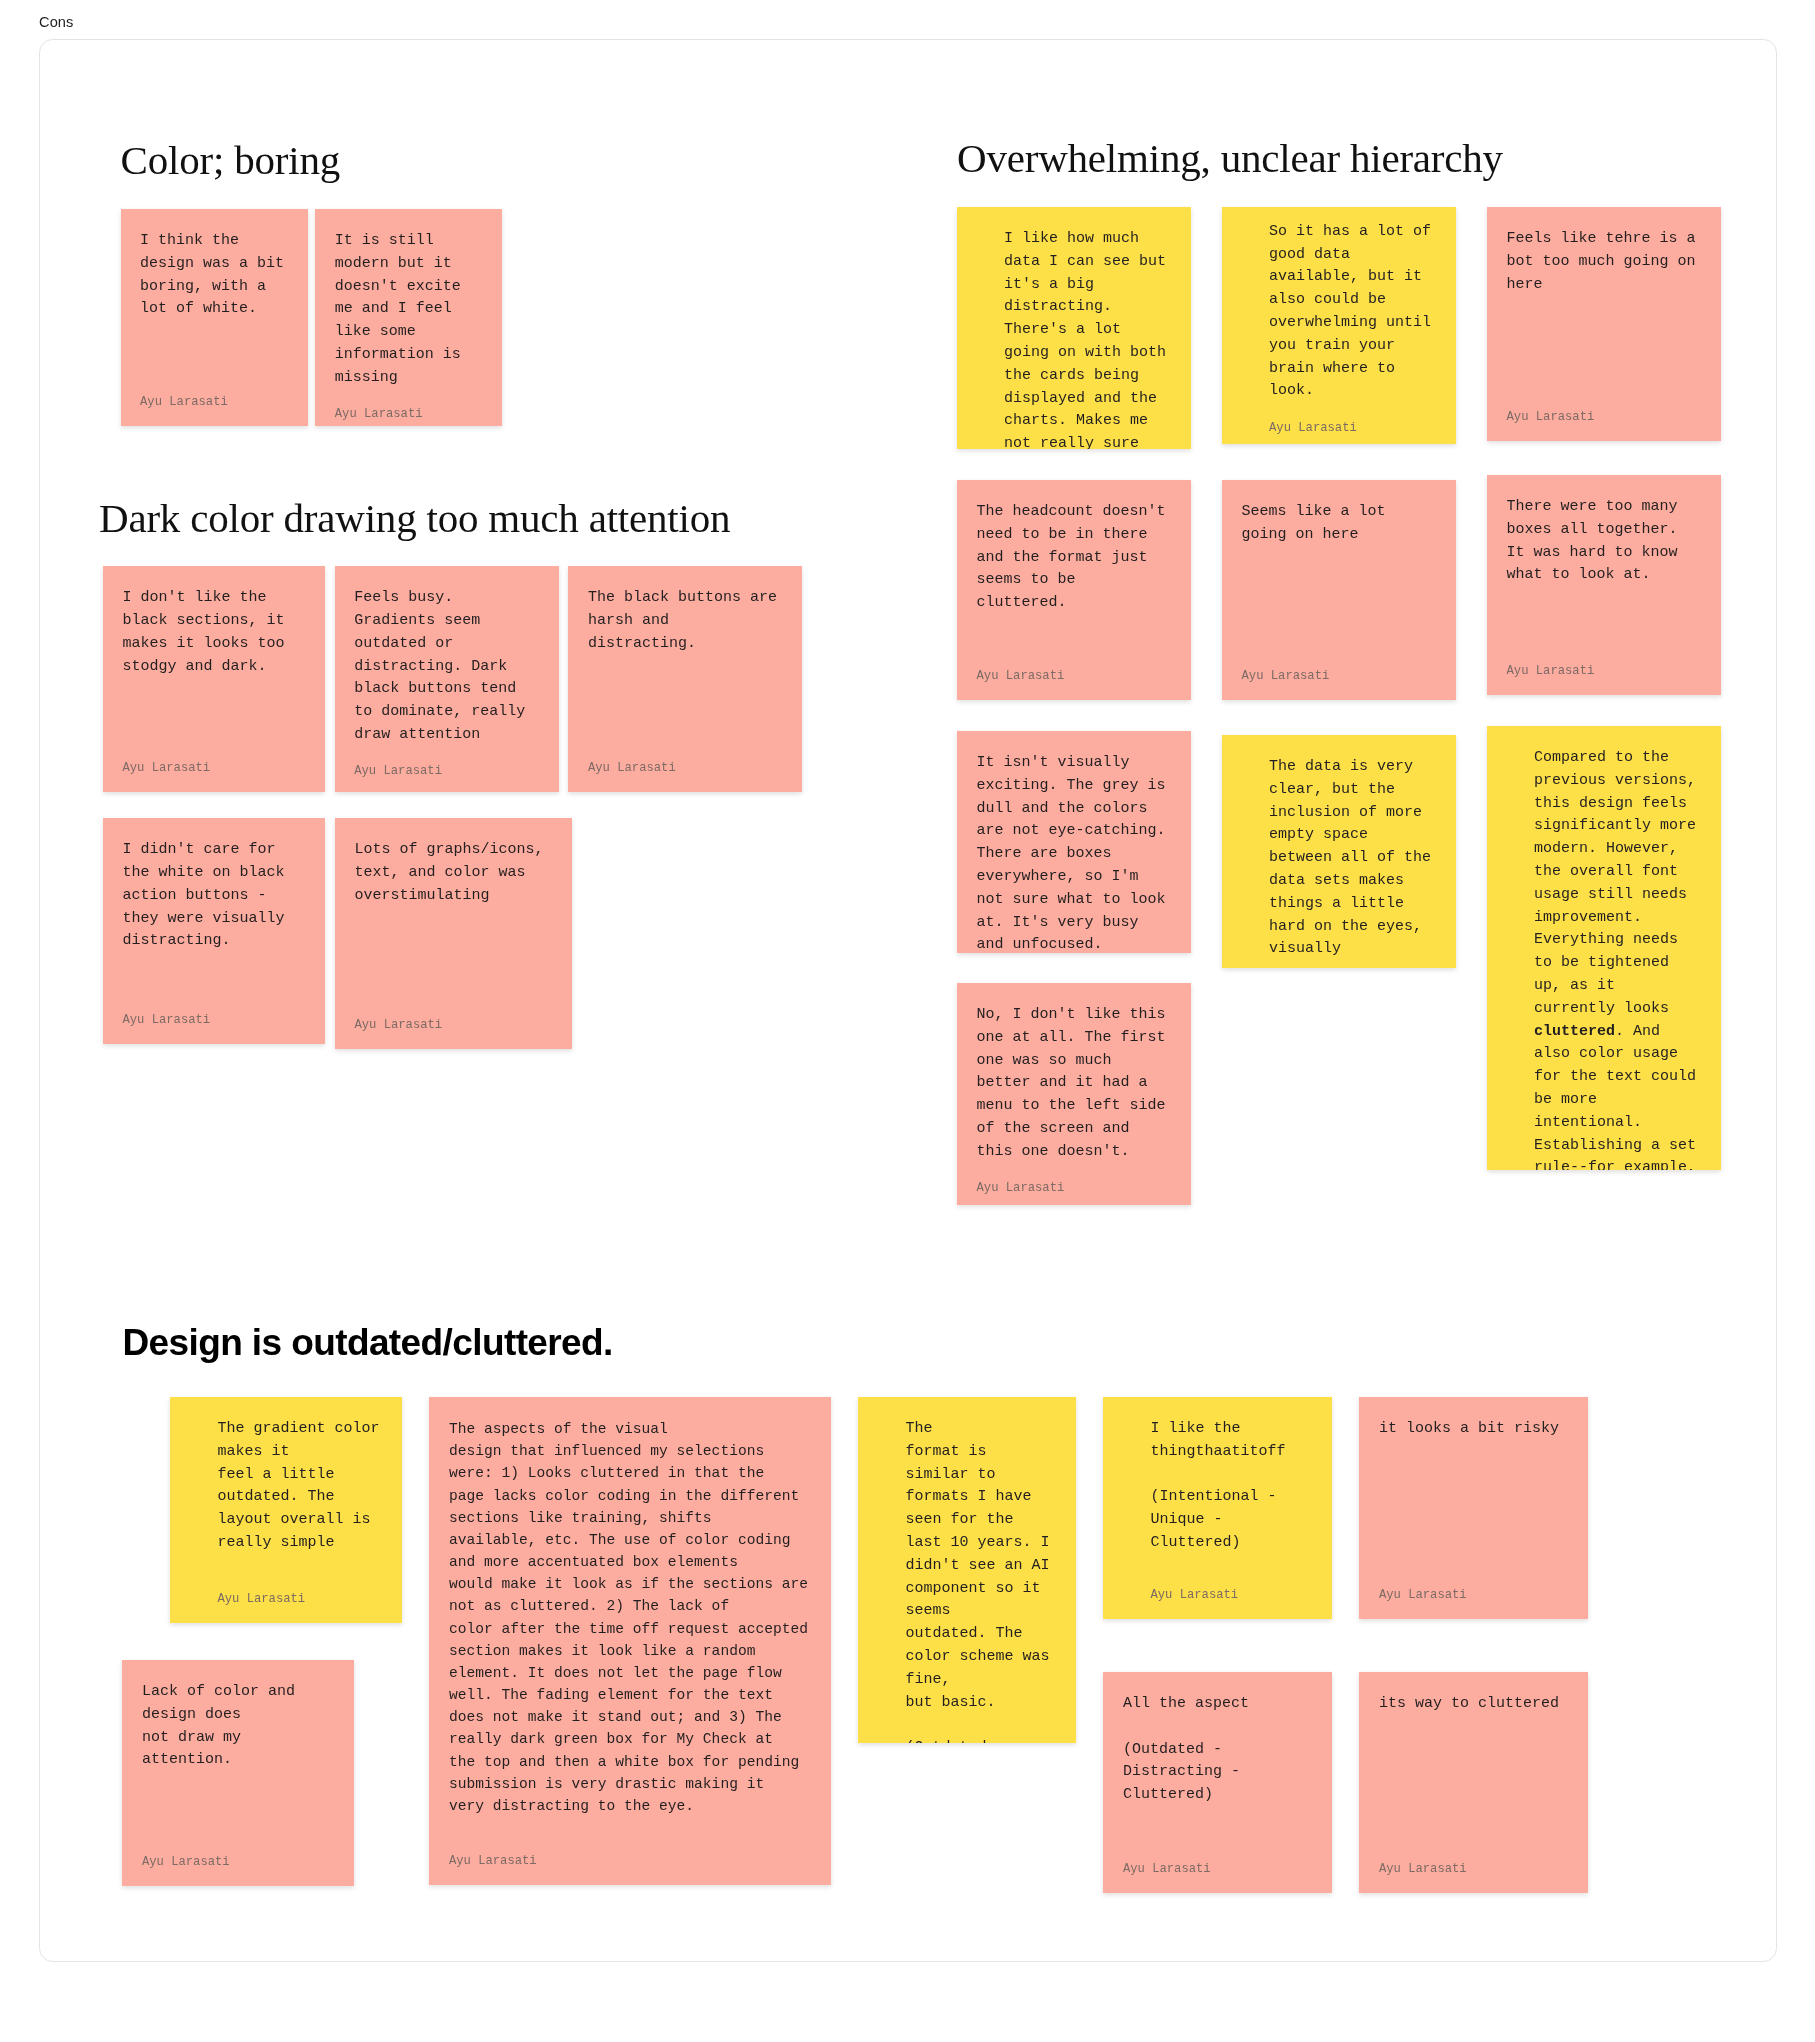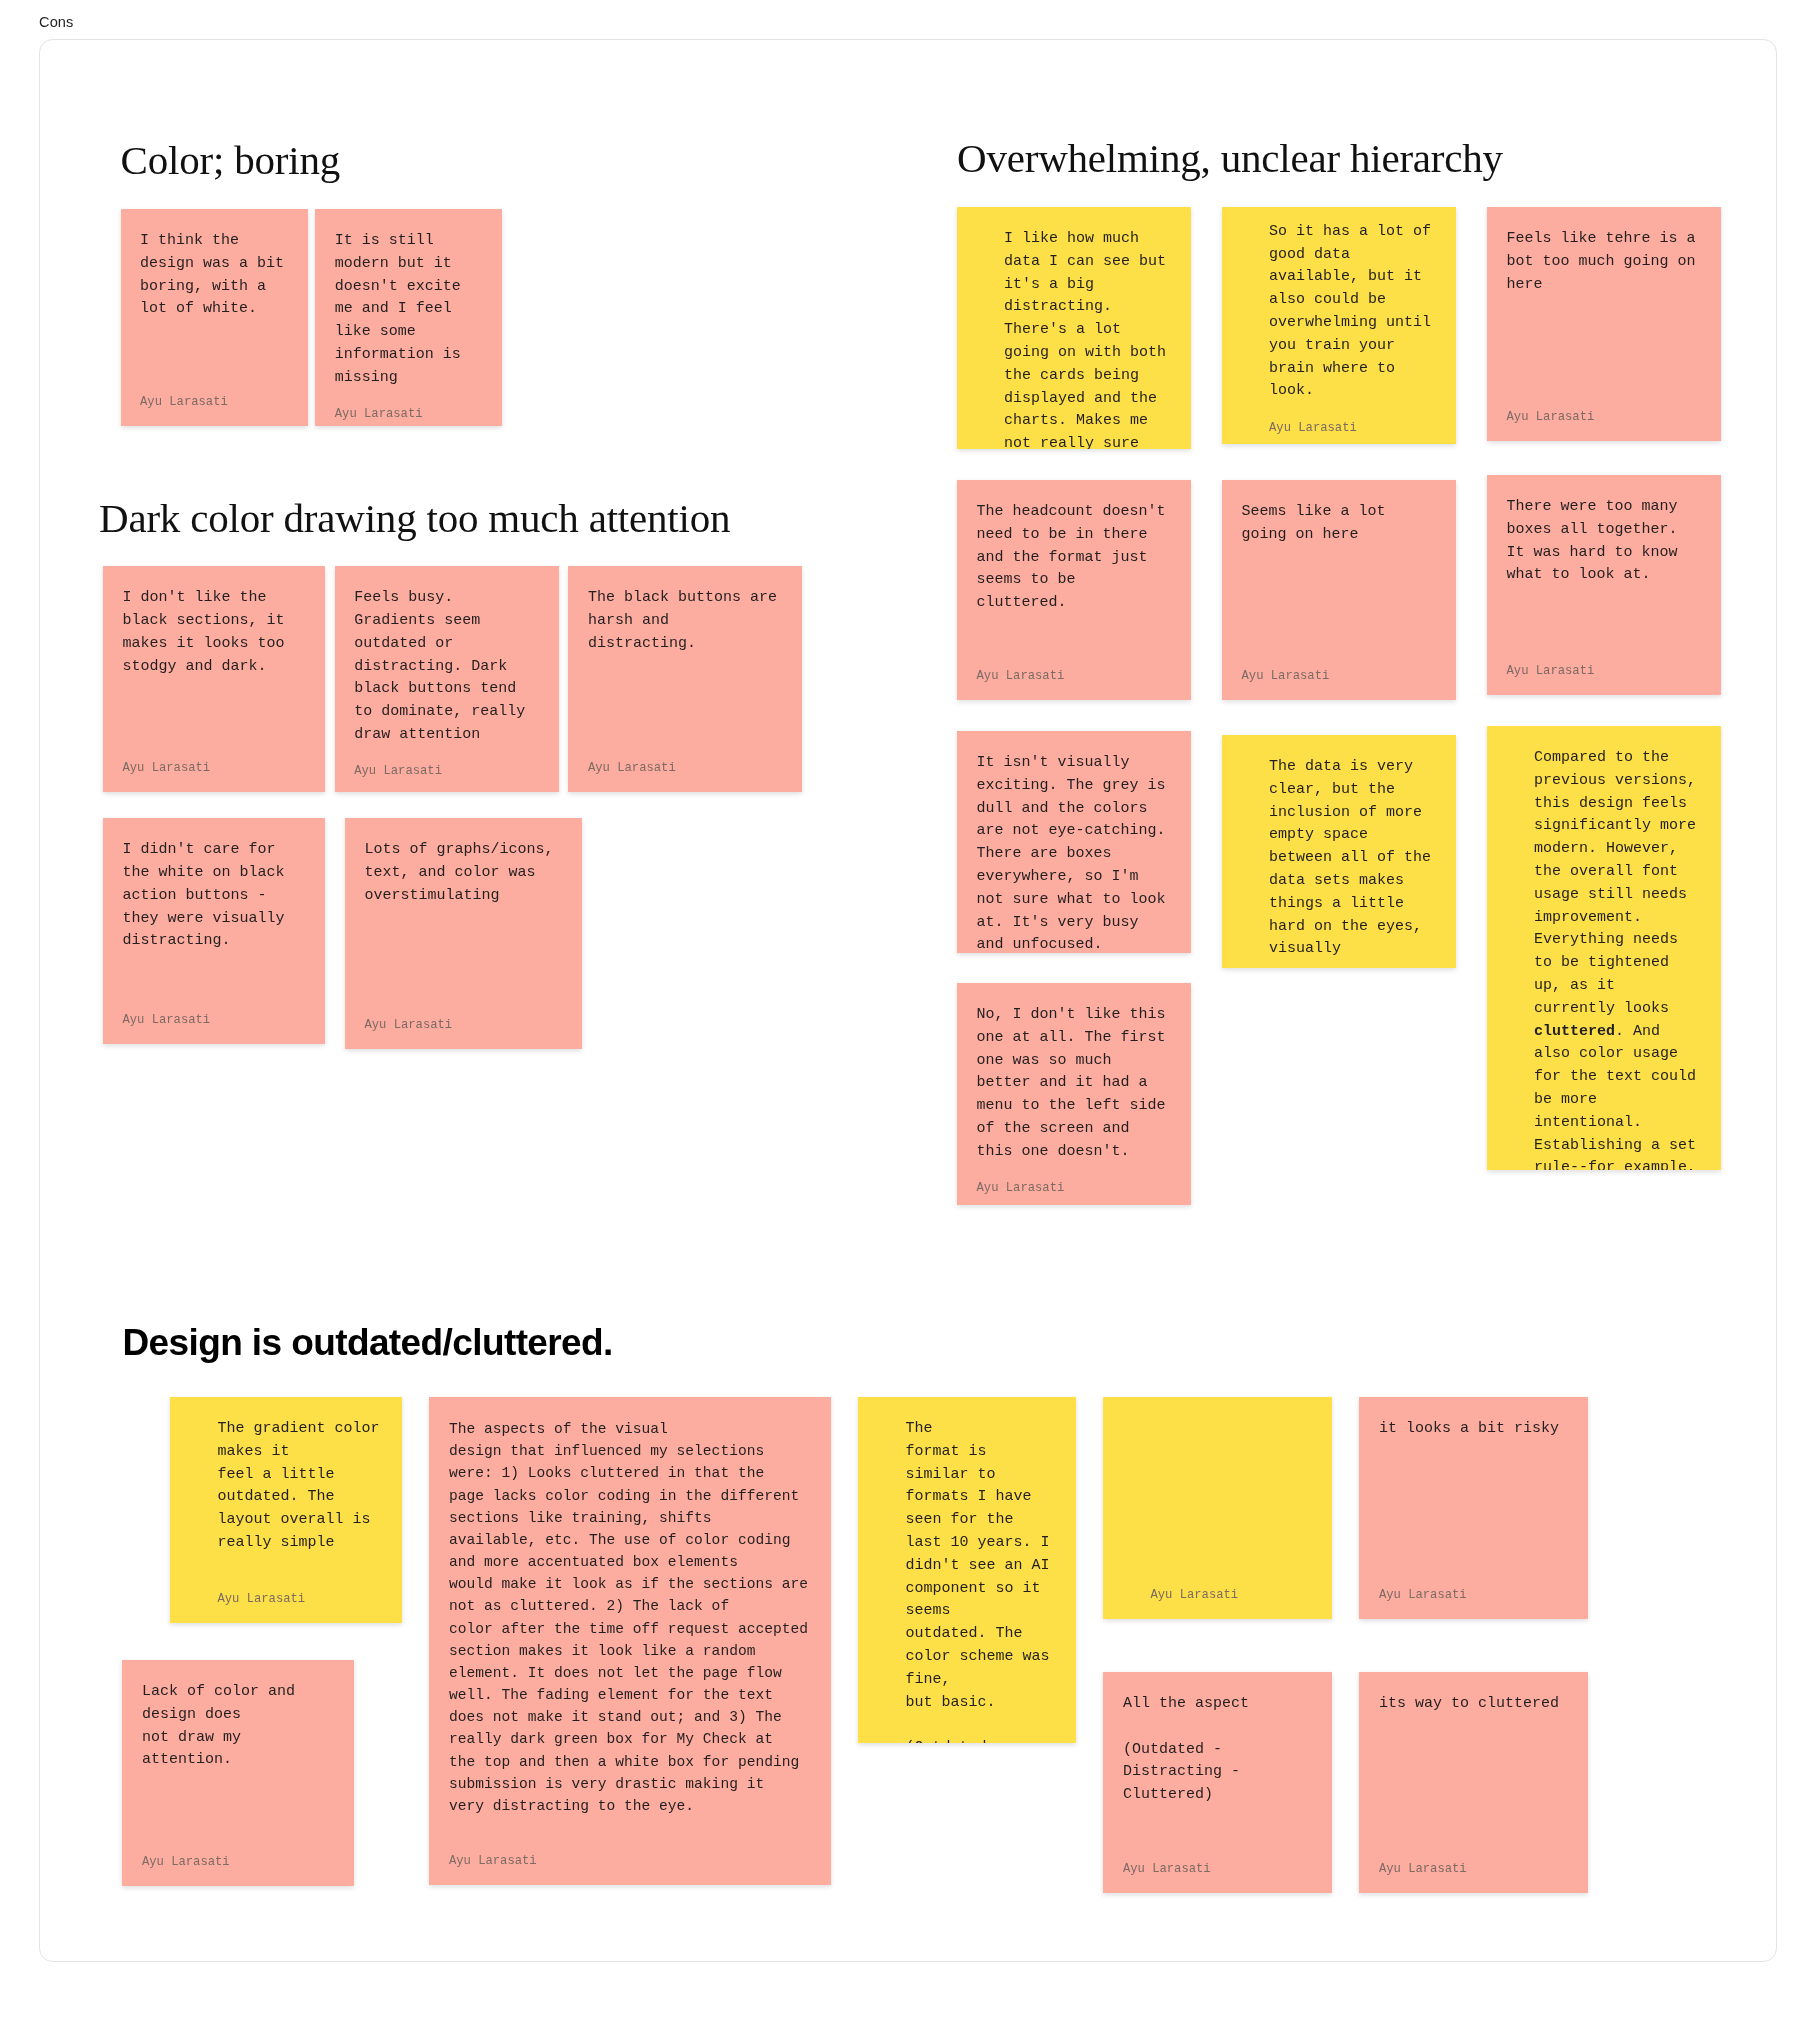--- a/index.html
+++ b/index.html
@@ -86,21 +86,21 @@
 
   
   .s1 { margin-left: 21.5px; gap: 7.8px; }
   .s1 .note { width: 187px; height: 217px; }
 
   
   .s2a { gap: 9.8px; margin-left: 3.9px; }
   .s2a .n0 { width: 222px; height: 226px; }
   .s2a .n1 { width: 224px; height: 226px; }
   .s2a .n2 { width: 234px; height: 226px; }
-  .s2b { gap: 20px; margin-left: 3.9px; margin-top: 26px; }
+  .s2b { gap: 10px; margin-left: 3.9px; margin-top: 26px; }
   .s2b .n0 { width: 222px; height: 226px; }
   .s2b .n1 { width: 237px; height: 231px; }
 
   
   .s3 { display: flex; gap: 31px; align-items: flex-start; }
   .s3col { display: flex; flex-direction: column; }
   .s3col .note { width: 234px; }
   .s3c1 .n0 { height: 242px; }
   .s3c1 .n1 { height: 220px; margin-top: 31px; }
   .s3c1 .n2 { height: 222px; margin-top: 31px; }
@@ -286,20 +286,23 @@
   outdated.  The color scheme was fine,
   but basic.
 
 (Outdated - Helpful - Clear)</div>
         <div class="author">Ayu Larasati</div>
       </div>
     </div>
 
     <div class="s4col s4c4">
       <div class="note orange n0">
+        <div class="body">I like the thingthaatitoff
+
+(Intentional - Unique - Cluttered)</div>
         <div class="author">Ayu Larasati</div>
       </div>
       <div class="note n1">
         <div class="body">All the aspect
 
 (Outdated - Distracting - Cluttered)</div>
         <div class="author">Ayu Larasati</div>
       </div>
     </div>
 

